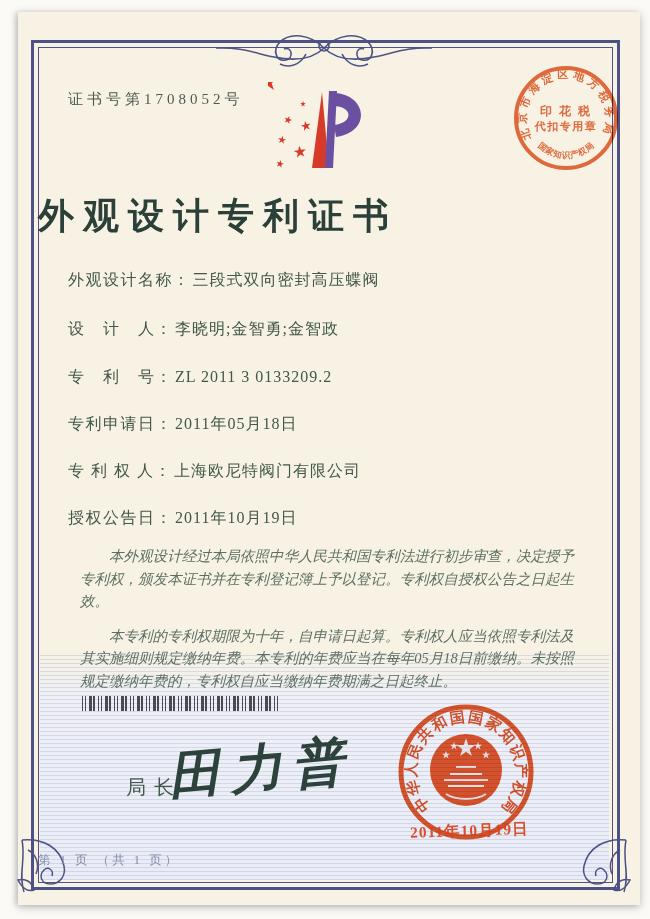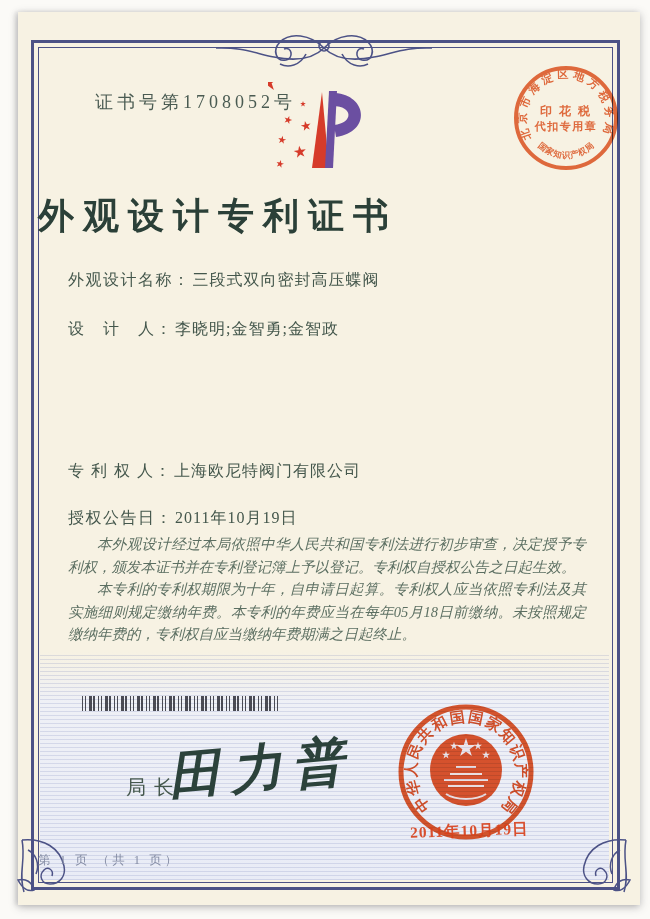--- a/index.html
+++ b/index.html
@@ -5,31 +5,31 @@
   html,body{margin:0;padding:0;width:650px;height:919px;overflow:hidden;
     background:#fbfaf7;font-family:"Liberation Serif","DejaVu Serif",serif;}
   .page{position:absolute;left:18px;top:12px;width:622px;height:893px;
     background:#f7f2e3;box-shadow:0 2px 8px rgba(60,60,70,.35), -3px 0 4px rgba(120,120,130,.18);}
   .guilloche{position:absolute;left:22px;top:640px;width:569px;height:228px;
     background:
       repeating-linear-gradient(0deg, rgba(110,122,180,.20) 0 1px, rgba(255,255,255,0) 1px 4px),
       linear-gradient(180deg, rgba(247,242,227,1) 0%, rgba(238,240,247,.95) 22%, rgba(233,236,246,1) 100%);}
   .frame{position:absolute;left:20px;top:35px;width:573px;height:834px;
     border:1px solid #4c5286;outline:3px solid #4c5286;outline-offset:4px;}
-  .cert-number{position:absolute;left:50px;top:78px;font-size:18px;letter-spacing:4px;
-    color:#4a5b52;margin-left:27px;}
+  .cert-number{position:absolute;left:50px;top:78px;font-size:15px;letter-spacing:4px;
+    color:#4a5b52;}
   .logo{position:absolute;left:250px;top:70px;}
   .title{position:absolute;left:20px;top:180px;width:573px;
     font-size:36px;font-weight:bold;letter-spacing:9px;color:#2b4038;}
   .field{position:absolute;left:50px;font-size:16px;color:#44574c;letter-spacing:1px;white-space:nowrap;}
   .field .lbl{letter-spacing:1.5px;}
   .field .val{margin-left:2px;}
   .bodytext{position:absolute;left:50px;top:521px;width:518px;font-size:14.5px;
     line-height:22.5px;color:#5c6f62;text-align:justify;font-style:italic;}
-  .bodytext p{margin:0;text-indent:2em;}
+  .bodytext p{margin:12px;text-indent:2em;}
   .barcode{position:absolute;left:64px;top:684px;width:198px;height:15px;opacity:.85;
     background:repeating-linear-gradient(90deg,
       #2e2e38 0 1.5px, transparent 1.5px 3px,
       #2e2e38 3px 4px, transparent 4px 7px,
       #2e2e38 7px 10px, transparent 10px 11.5px,
       #2e2e38 11.5px 13px, transparent 13px 16px);}
   .director{position:absolute;left:108px;top:762px;font-size:20px;letter-spacing:8px;color:#45584d;}
   .signature{position:absolute;left:150px;top:722px;font-size:52px;font-weight:bold;
     font-style:italic;color:#2c423b;letter-spacing:10px;transform:rotate(-5deg);}
   .office-seal{position:absolute;left:378px;top:690px;opacity:.93;mix-blend-mode:multiply;}
@@ -100,20 +100,26 @@
   </svg>
 
   <div class="title">外观设计专利证书</div>
 
   <div class="field" style="top:258px">
     <span class="lbl">外观设计名称：</span><span class="val">三段式双向密封高压蝶阀</span>
   </div>
   <div class="field" style="top:307px">
     <span class="lbl">设　计　人：</span><span class="val">李晓明;金智勇;金智政</span>
   </div>
+  <div class="field" style="top:355px">
+    <span class="lbl">专　利　号：</span><span class="val">ZL 2011 3 0133209.2</span>
+  </div>
+  <div class="field" style="top:402px">
+    <span class="lbl">专利申请日：</span><span class="val">2011年05月18日</span>
+  </div>
   <div class="field" style="top:449px">
     <span class="lbl">专 利 权 人：</span><span class="val">上海欧尼特阀门有限公司</span>
   </div>
   <div class="field" style="top:496px">
     <span class="lbl">授权公告日：</span><span class="val">2011年10月19日</span>
   </div>
 
   <div class="bodytext">
     <p>本外观设计经过本局依照中华人民共和国专利法进行初步审查，决定授予专利权，颁发本证书并在专利登记簿上予以登记。专利权自授权公告之日起生效。</p>
     <p>本专利的专利权期限为十年，自申请日起算。专利权人应当依照专利法及其实施细则规定缴纳年费。本专利的年费应当在每年05月18日前缴纳。未按照规定缴纳年费的，专利权自应当缴纳年费期满之日起终止。</p>

